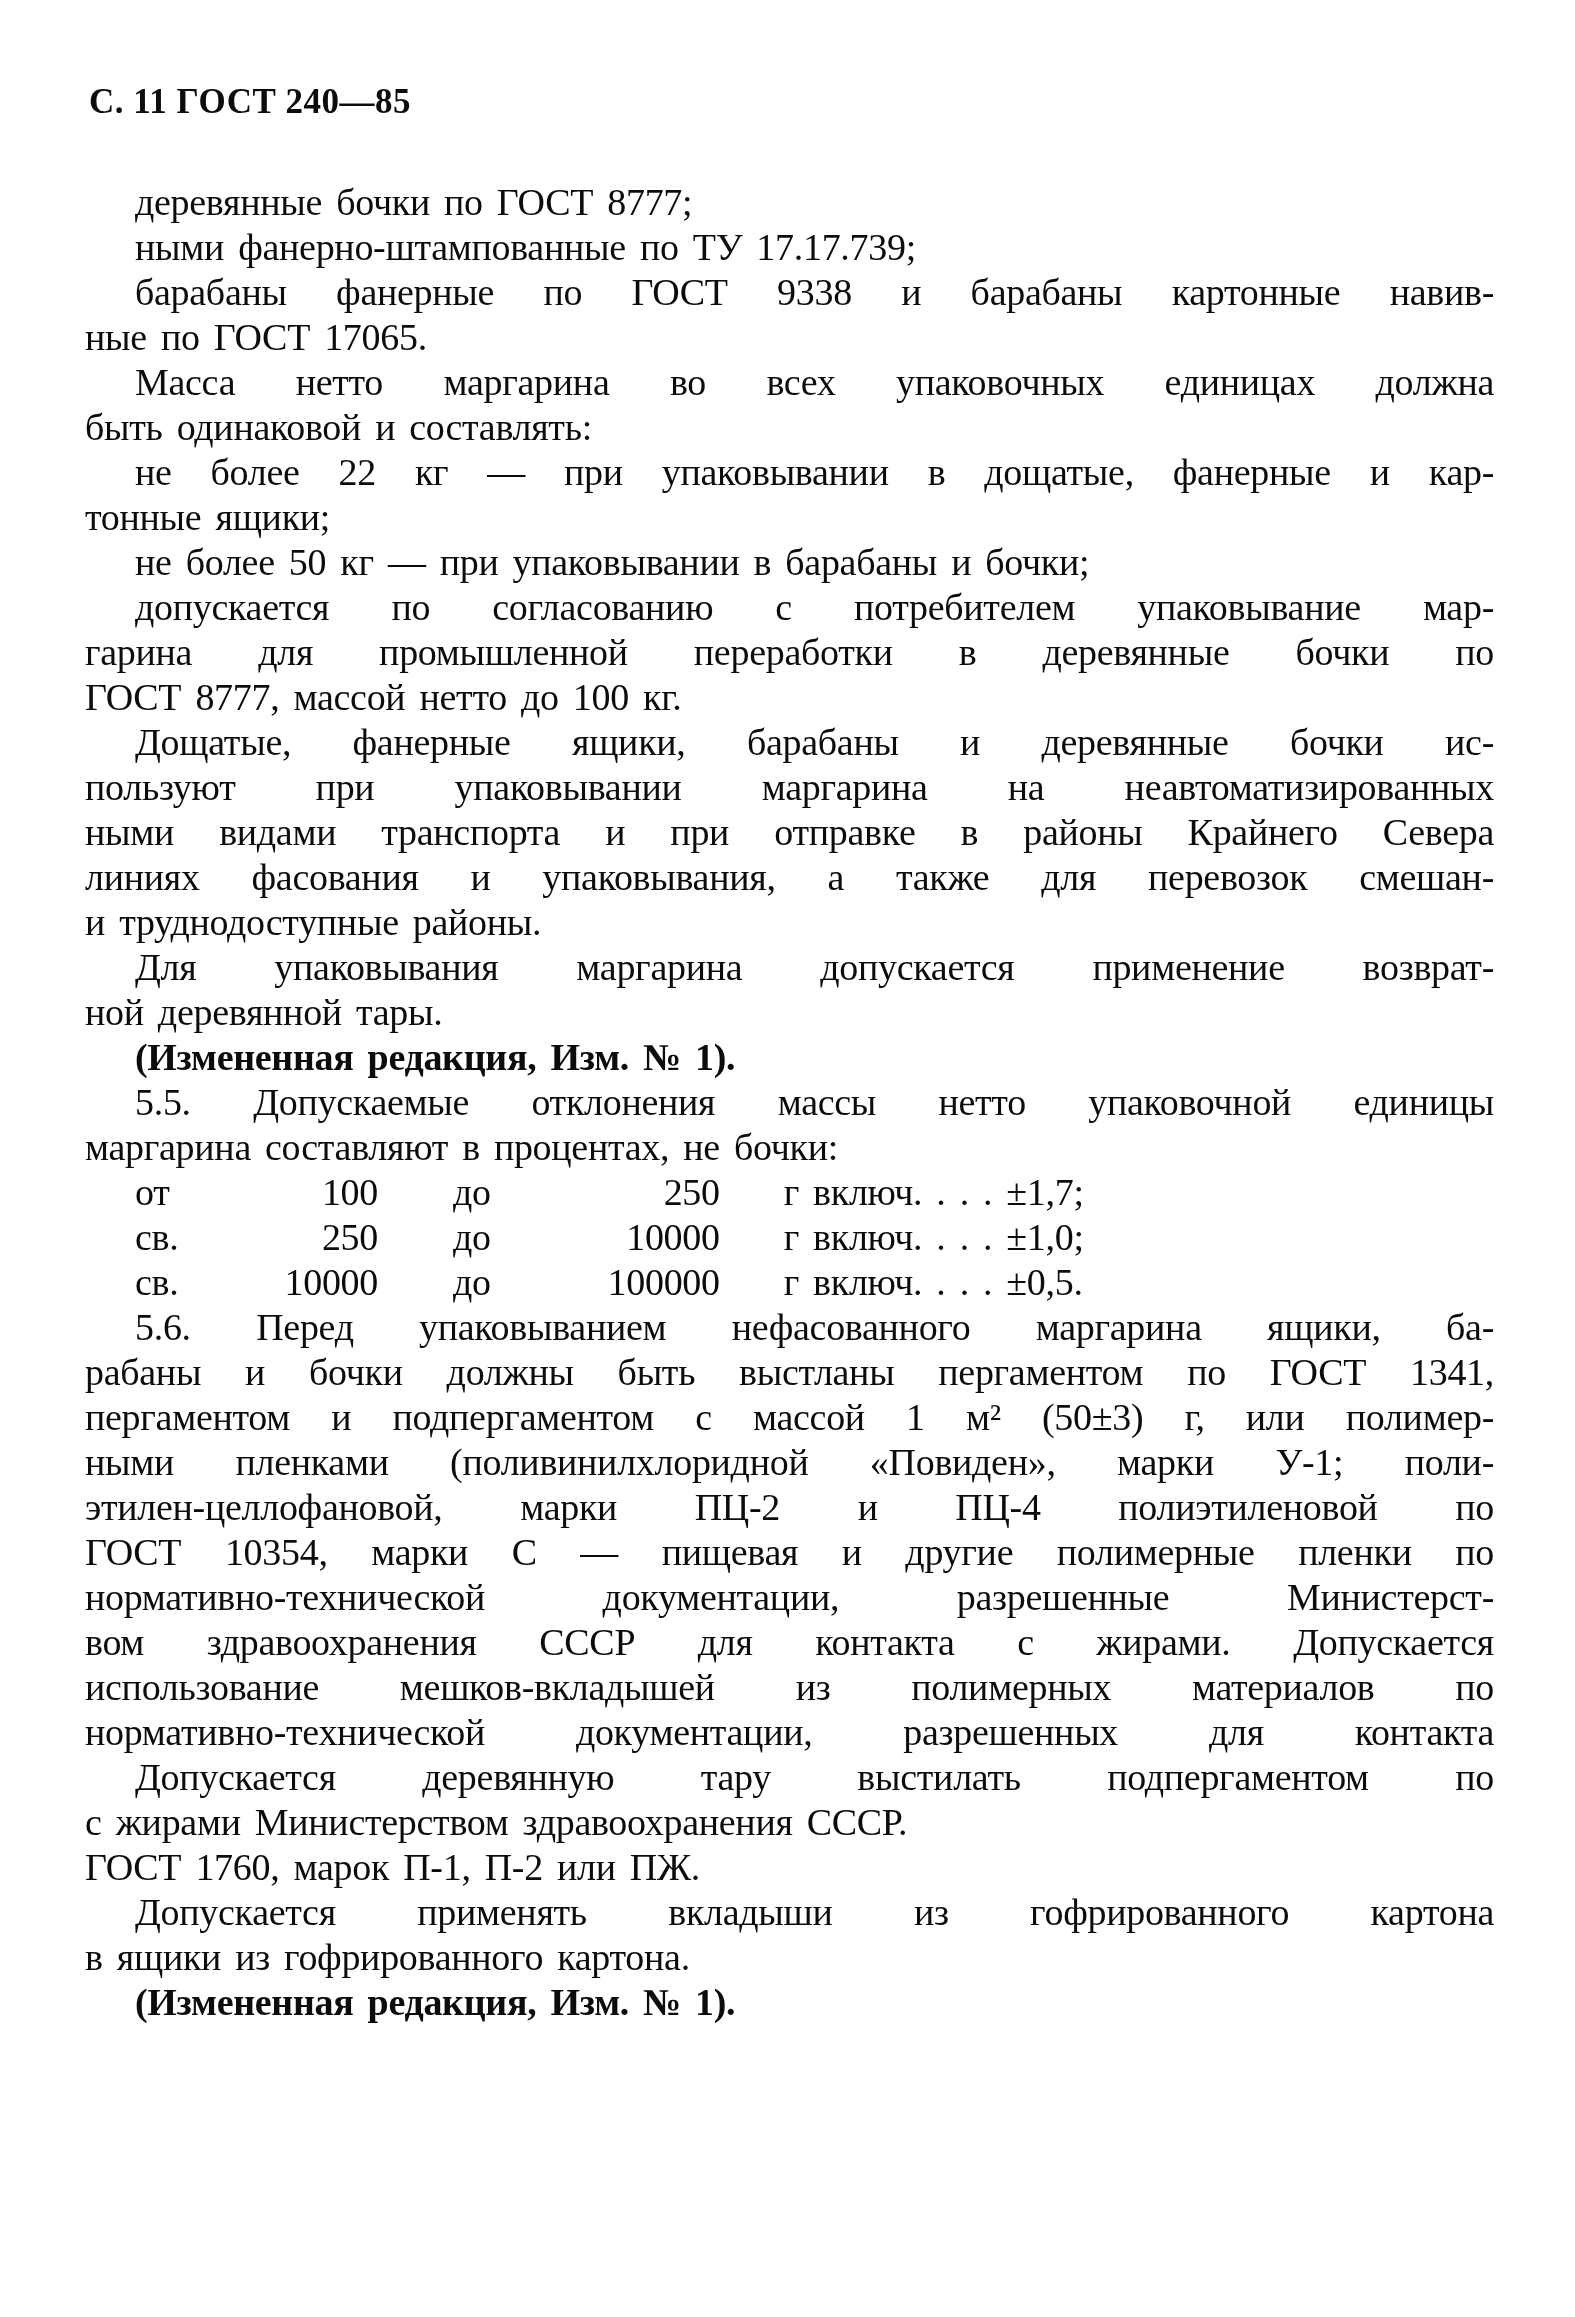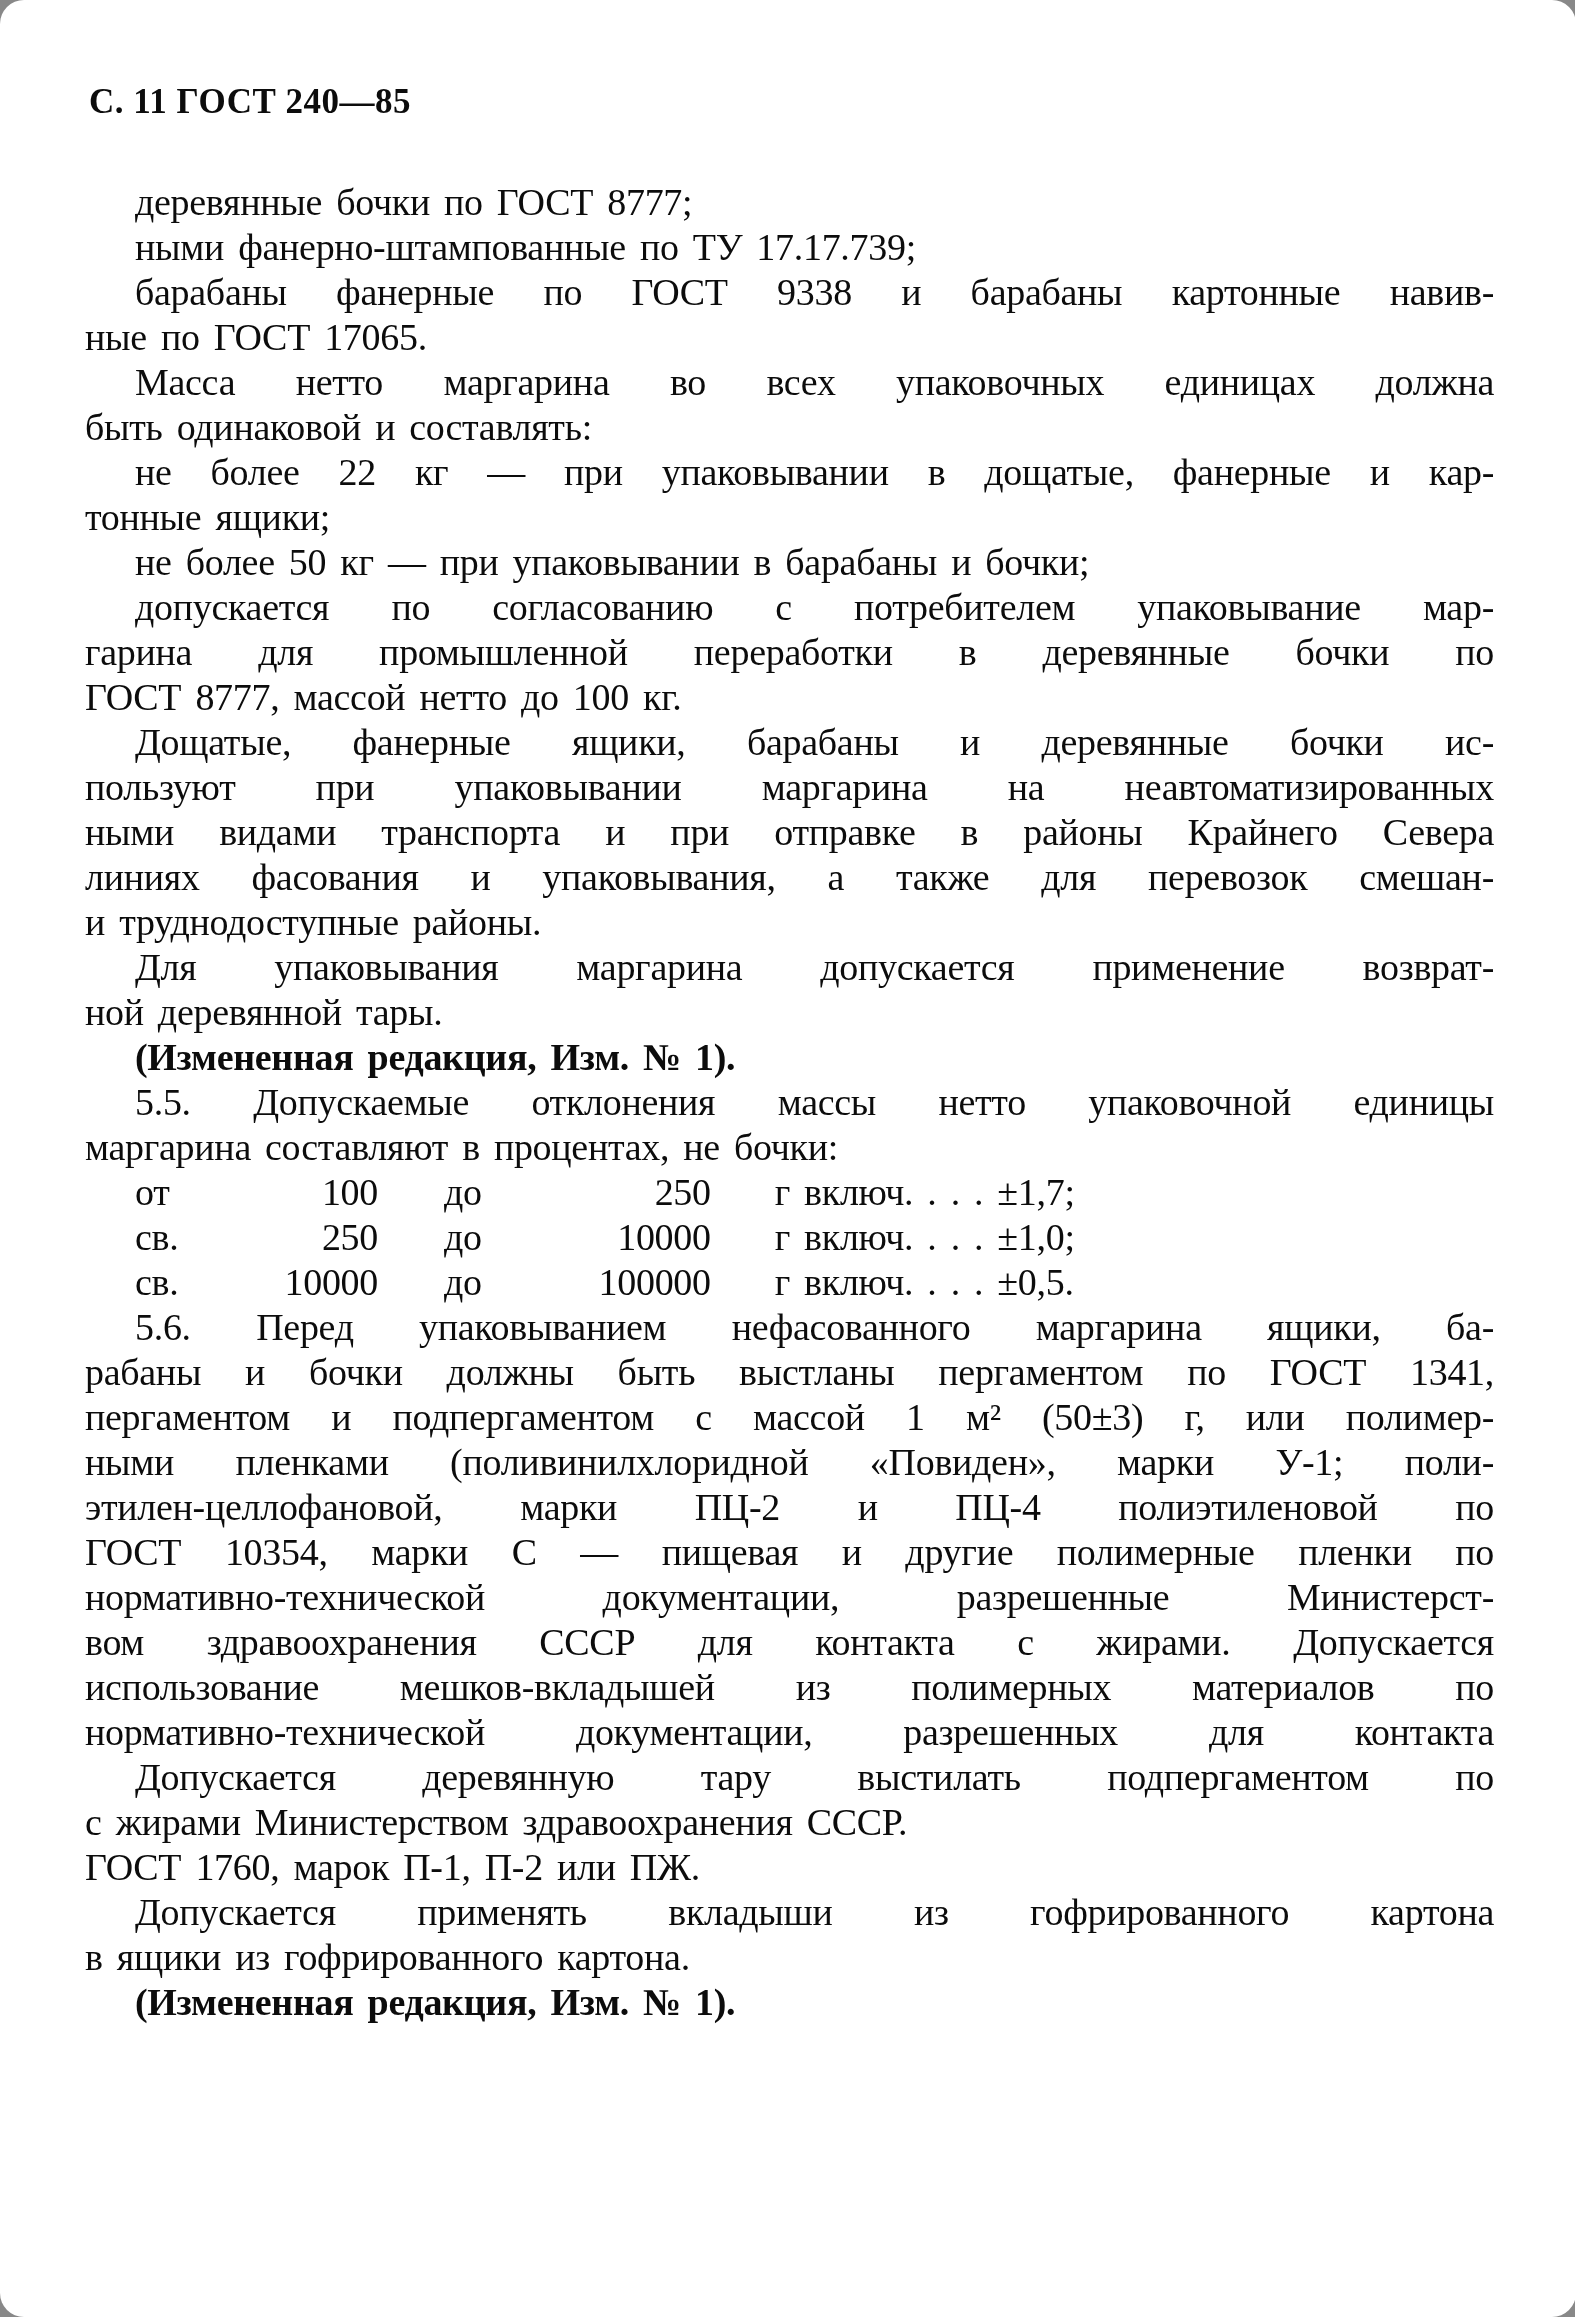--- a/index.html
+++ b/index.html
@@ -3,39 +3,38 @@
 <meta charset="utf-8">
 <style>
   html,body { margin:0; padding:0; background:#888; }
   .page {
     position:relative;
     width:1576px; height:2317px;
     background:#ffffff;
     color:#0c0c0c;
     font-family:"Liberation Serif","DejaVu Serif",serif;
     overflow:hidden;
-    border-radius:24px;
   }
   .hdr {
     position:absolute; left:89px; top:82px;
     font-weight:bold; font-size:35px; letter-spacing:0.5px;
     white-space:nowrap;
   }
   .doc-body {
     position:absolute; left:85px; top:180px; width:1409px;
     font-size:38px; letter-spacing:-0.3px; word-spacing:4.9px;
   }
   .ln { height:45px; line-height:45px; }
   .ind { padding-left:50px; }
   .j { text-align:justify; text-align-last:justify; }
   .b { font-weight:bold; }
   .tol { display:flex; align-items:flex-end;gap:35px; }
   .tp  { width:82px; }
   .tn1 { width:126px; text-align:right; }
-  .tw  { margin-left:31px; }
+  .tw  { margin-left:40px; }
   .tn2 { width:170px; text-align:right; margin-left:24px; }
   .ts  { margin-left:29px; white-space:nowrap; }
 </style>
 </head>
 <body>
 
 <div class="page">
 
   <div class="hdr">С. 11 ГОСТ 240—85</div>
 

